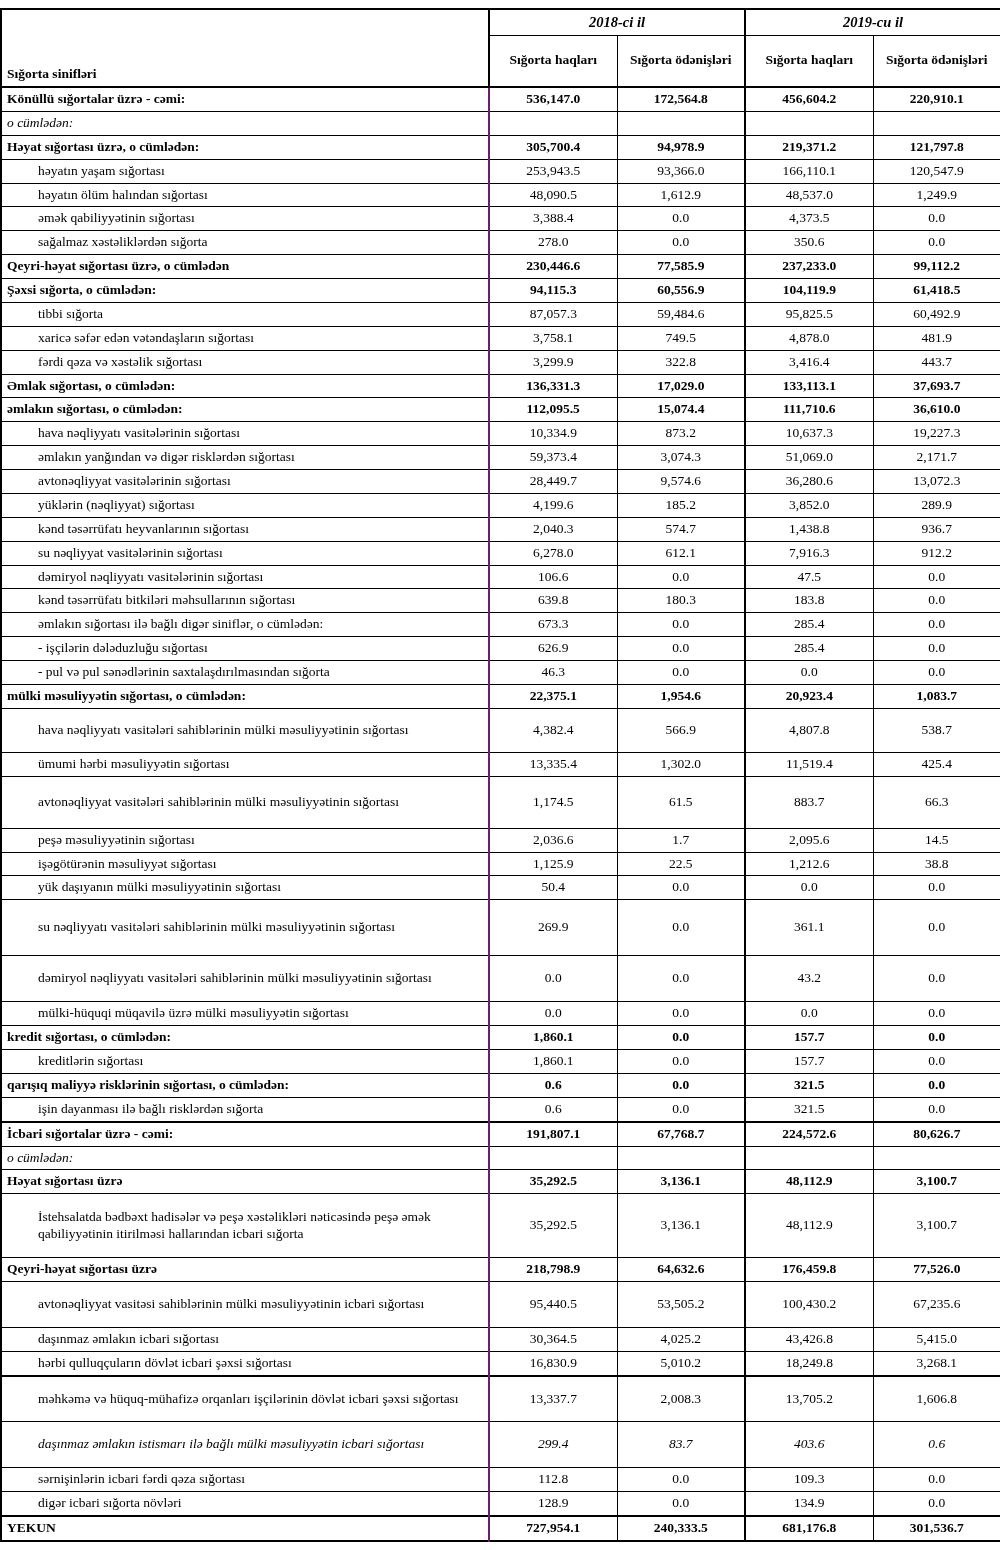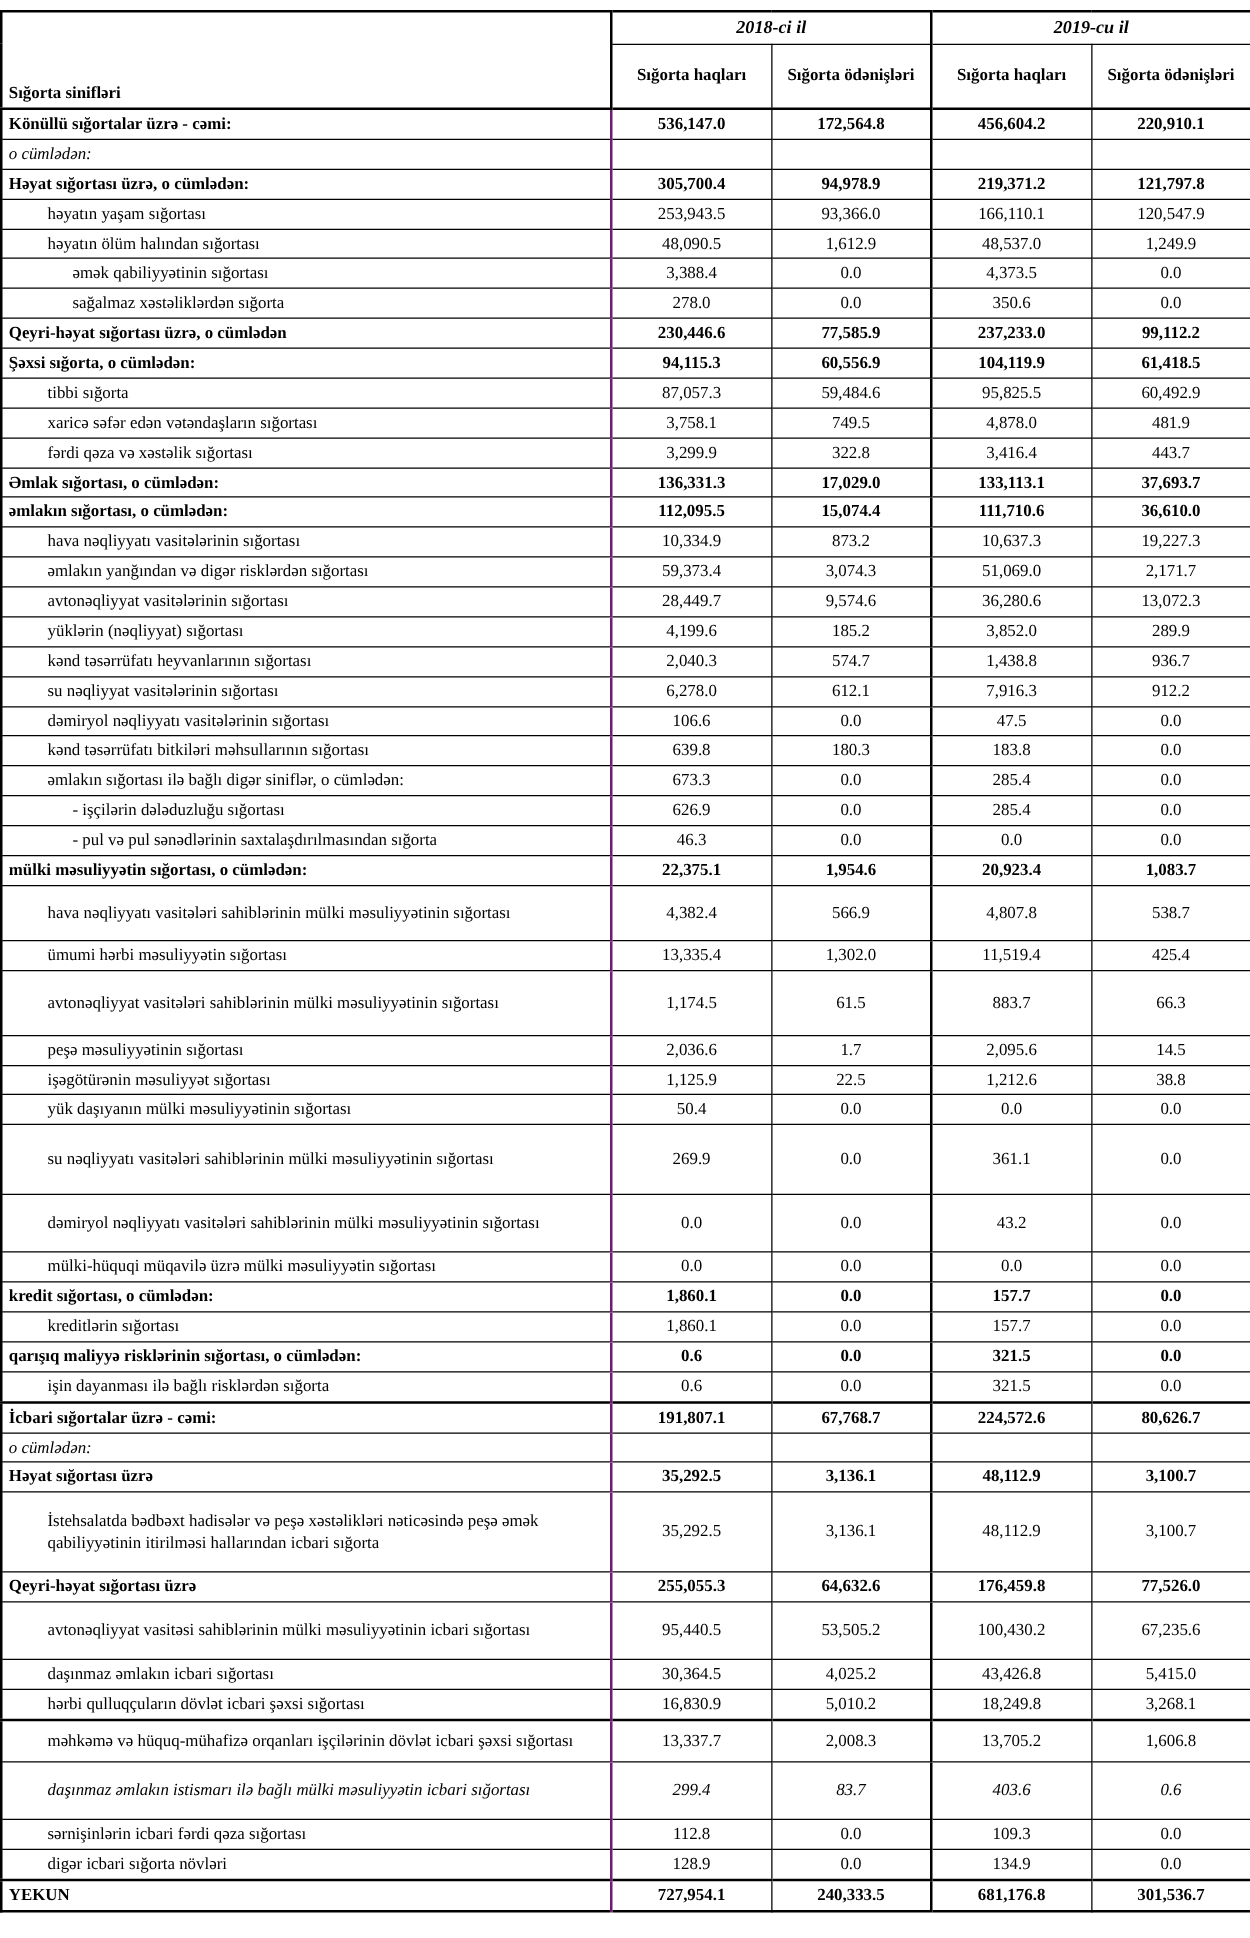--- a/index.html
+++ b/index.html
@@ -41,29 +41,29 @@
     border-right: 2px solid #000;
   }
   th.year-left, td.c3 { border-right: 2px solid #000; }
   td.label { text-align: left; border-right: 2px solid #701a75; vertical-align: middle; }
   td.val { text-align: center; vertical-align: middle; }
   tr.bold td { font-weight: bold; }
   tr.italic td { font-style: italic; }
   tr.sep td { border-top: 2px solid #000; }
   .ind0 { padding-left: 5px; }
   .ind1 { padding-left: 36px; }
-  .ind2 { padding-left: 56px; font-family: Liberation Serif, serif; }
+  .ind2 { padding-left: 36px; font-family: Liberation Serif, serif; }
   
   #table-body tr:nth-child(27) { height: 44px; }
   #table-body tr:nth-child(29) { height: 52px; }
   #table-body tr:nth-child(33) { height: 56px; }
   #table-body tr:nth-child(34) { height: 46px; }
   #table-body tr:nth-child(43) { height: 64px; }
   #table-body tr:nth-child(45) { height: 46px; }
-  #table-body tr:nth-child(48) { height: 34px; }
+  #table-body tr:nth-child(48) { height: 46px; }
   #table-body tr:nth-child(49) { height: 46px; font-style: italic; }
   .watermark {
     position: absolute;
     top: 635px;
     left: 50px;
     width: 900px;
     text-align: center;
     font-family: "Liberation Serif", "DejaVu Serif", serif;
     font-size: 175px;
     font-weight: bold;
@@ -399,21 +399,21 @@
         </tr>
         <tr>
           <td class="label ind1">İstehsalatda bədbəxt hadisələr və peşə xəstəlikləri nəticəsində peşə əmək qabiliyyətinin itirilməsi hallarından icbari sığorta</td>
           <td class="val">35,292.5</td>
           <td class="val c3">3,136.1</td>
           <td class="val">48,112.9</td>
           <td class="val">3,100.7</td>
         </tr>
         <tr class="bold">
           <td class="label ind0">Qeyri-həyat sığortası üzrə</td>
-          <td class="val">255,055.3</td>
+          <td class="val">218,798.9</td>
           <td class="val c3">64,632.6</td>
           <td class="val">176,459.8</td>
           <td class="val">77,526.0</td>
         </tr>
         <tr>
           <td class="label ind1">avtonəqliyyat vasitəsi sahiblərinin mülki məsuliyyətinin icbari sığortası</td>
           <td class="val">95,440.5</td>
           <td class="val c3">53,505.2</td>
           <td class="val">100,430.2</td>
           <td class="val">67,235.6</td>

